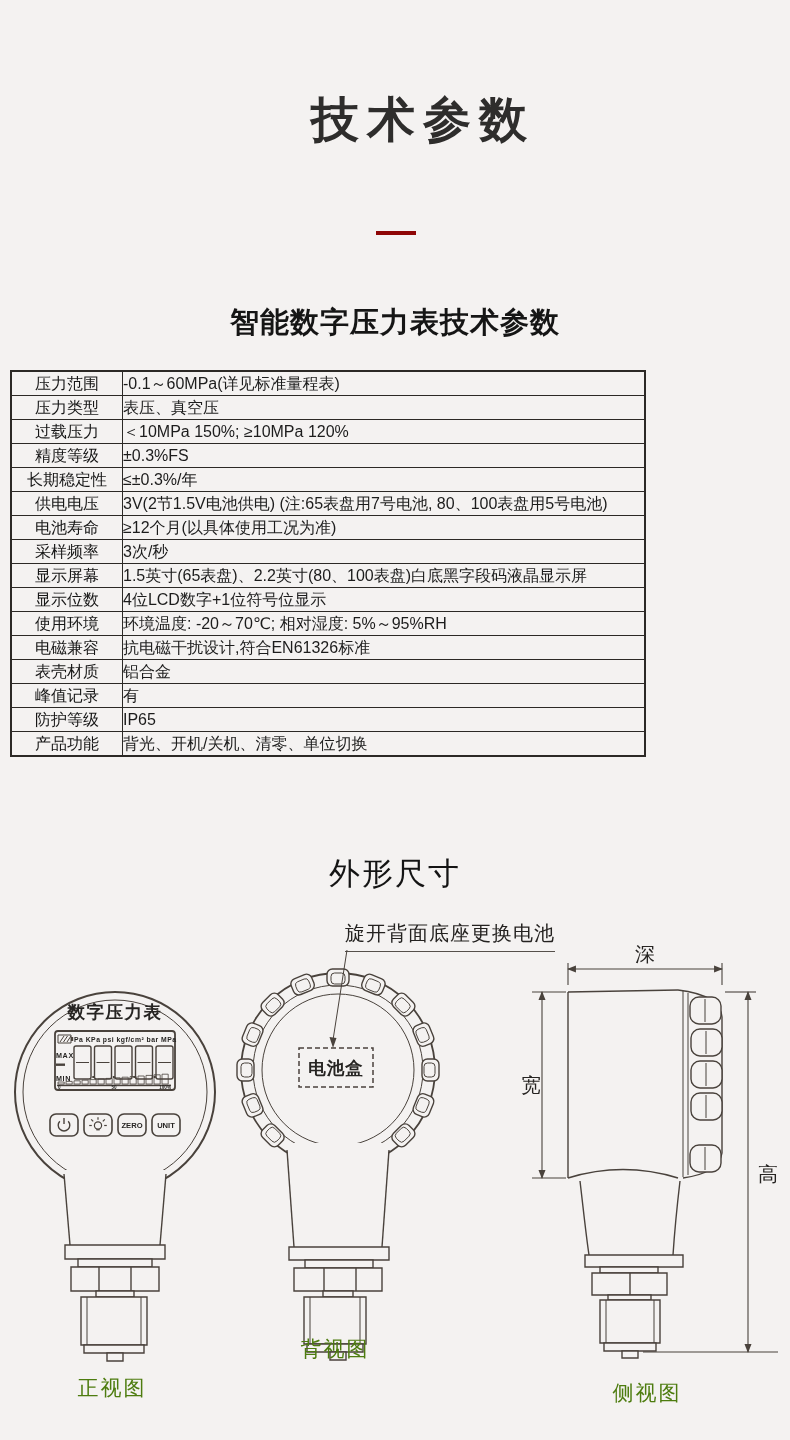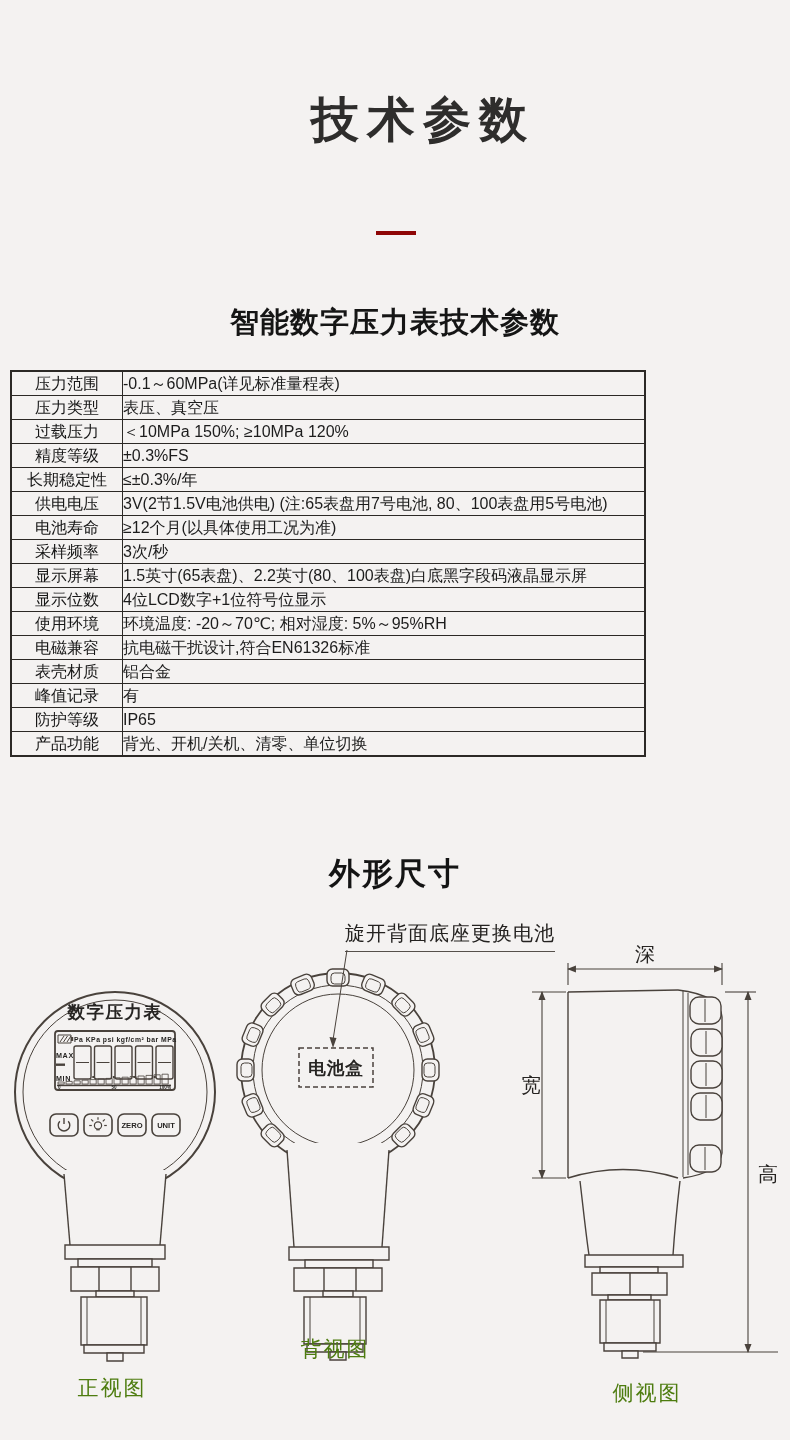--- a/index.html
+++ b/index.html
@@ -10,21 +10,21 @@
   .divider{position:absolute;top:231px;left:376px;width:40px;height:4px;background:#8e0606;}
   .subtitle{position:absolute;top:303px;left:0;width:100%;text-align:center;
             font-size:29px;font-weight:700;letter-spacing:1px;color:#151515;}
   table.spec{position:absolute;top:370px;left:10px;width:636px;border-collapse:collapse;
              border:2px solid #2c2926;table-layout:fixed;}
   table.spec td{border:1px solid #2c2926;height:23px;font-size:16px;line-height:23px;
                 white-space:nowrap;overflow:hidden;padding:0;}
   td.lbl{width:110px;text-align:center;font-weight:500;color:#161616;}
   td.val{padding-left:18px;color:#1c1c1c;margin-top:24px;}
   .h2{position:absolute;top:853px;left:0;width:100%;text-align:center;
-      font-size:31px;font-weight:700;letter-spacing:2px;color:#141414;}
+      font-size:31px;font-weight:400;letter-spacing:2px;color:#141414;}
   .annotation{position:absolute;top:920px;left:345px;font-size:20px;font-weight:500;
               color:#242220;padding-bottom:4px;border-bottom:1.5px solid #55504b;letter-spacing:1px;text-align:right;}
   .viewlabel{position:absolute;width:140px;text-align:center;font-size:21px;
              font-weight:500;letter-spacing:2px;color:#4d7c0f;}
   #lbl-front{top:1374px;left:42px;}
   #lbl-back{top:1335px;left:265px;}
   #lbl-side{top:1379px;left:577px;}
   svg{position:absolute;overflow:visible;}
   svg *{vector-effect:non-scaling-stroke;}
   .ln{stroke:#49423c;stroke-width:1.4;fill:none;}

